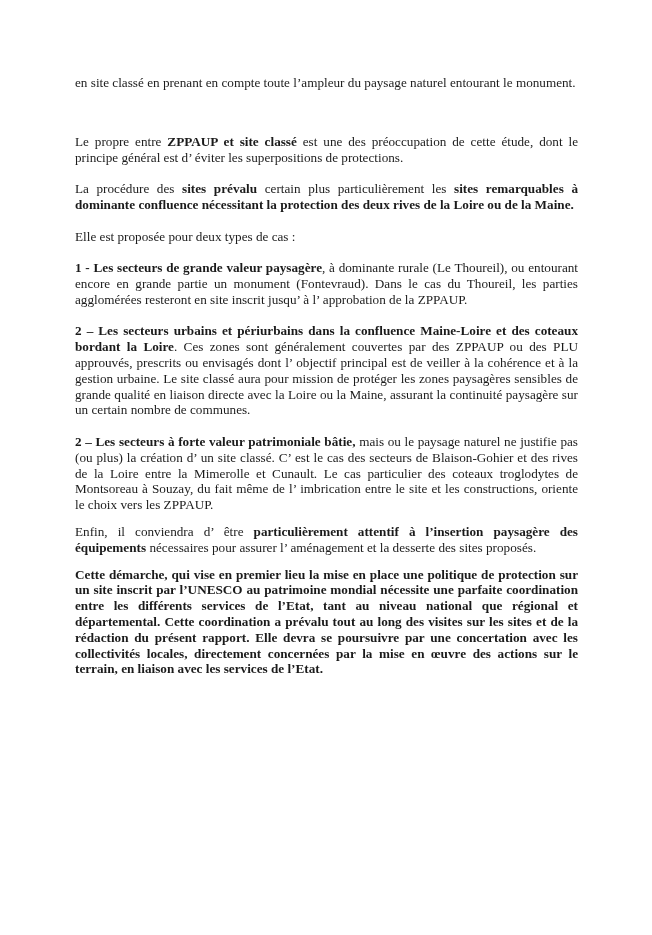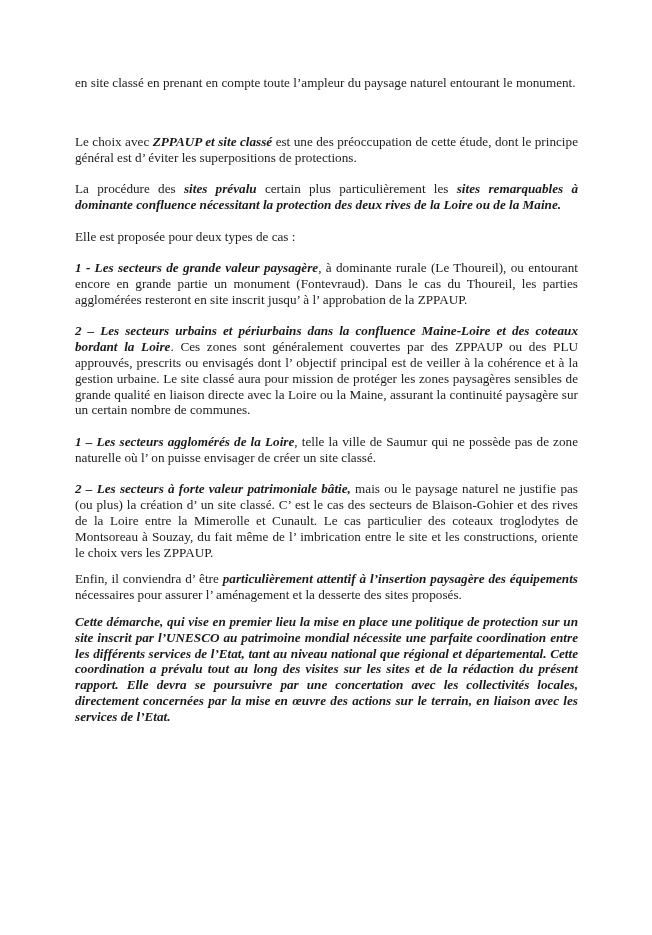--- a/index.html
+++ b/index.html
@@ -25,41 +25,40 @@
     line-height: 15.8px;
   }
   .para {
     margin: 15.8px 0 0 0;
     text-align: justify;
     text-justify: inter-word;
   }
   .para.gap-0 { margin-top: 0; }
   .para.gap-2 { margin-top: 11px; }
   .para.gap-3 { margin-top: 43px; }
-  .b { font-weight: bold; font-style: italic; }
+  .b { font-weight: bold; }
   .page-number {
     position: absolute;
     top: 874px;
     left: 75px;
     width: 503px;
     text-align: right;
     font-size: 15px;
     font-weight: bold;
   }
 </style>
 </head>
 <body>
 
 <div class="page">
   <div class="content">
       <p class="para gap-0"><span>en site classé en prenant en compte toute l’ampleur du paysage naturel entourant le monument.</span></p>
-      <p class="para gap-3"><span>Le choix avec </span><span class="b">ZPPAUP et site classé</span><span> est une des préoccupation de cette étude, dont le principe général est d’ éviter les superpositions de protections.</span></p>
+      <p class="para gap-3"><span>Le propre entre </span><span class="b">ZPPAUP et site classé</span><span> est une des préoccupation de cette étude, dont le principe général est d’ éviter les superpositions de protections.</span></p>
       <p class="para gap-1"><span>La procédure des </span><span class="b">sites prévalu</span><span> certain plus particulièrement les </span><span class="b">sites remarquables à dominante confluence nécessitant la protection des deux rives de la Loire ou de la Maine.</span></p>
       <p class="para gap-1"><span>Elle est proposée pour deux types de cas :</span></p>
       <p class="para gap-1"><span class="b">1 - Les secteurs de grande valeur paysagère</span><span>, à dominante rurale (Le Thoureil), ou entourant encore en grande partie un monument (Fontevraud). Dans le cas du Thoureil, les parties agglomérées resteront en site inscrit jusqu’ à l’ approbation de la ZPPAUP.</span></p>
       <p class="para gap-1"><span class="b">2 – Les secteurs urbains et périurbains dans la confluence Maine-Loire et des coteaux bordant la Loire</span><span>. Ces zones sont généralement couvertes par des ZPPAUP ou des PLU approuvés, prescrits ou envisagés dont l’ objectif principal est de veiller à la cohérence et à la gestion urbaine. Le site classé aura pour mission de protéger les zones paysagères sensibles de grande qualité en liaison directe avec la Loire ou la Maine, assurant la continuité paysagère sur un certain nombre de communes.</span></p>
-      <p class="para gap-1"><span class="b">1 – Les secteurs agglomérés de la Loire</span><span>, telle la ville de Saumur qui ne possède pas de zone naturelle où l’ on puisse envisager de créer un site classé.</span></p>
       <p class="para gap-1"><span class="b">2 – Les secteurs à forte valeur patrimoniale bâtie,</span><span> mais ou le paysage naturel ne justifie pas (ou plus) la création d’ un site classé. C’ est le cas des secteurs de Blaison-Gohier et des rives de la Loire entre la Mimerolle et Cunault. Le cas particulier des coteaux troglodytes de Montsoreau à Souzay, du fait même de l’ imbrication entre le site et les constructions, oriente le choix vers les ZPPAUP.</span></p>
       <p class="para gap-2"><span>Enfin, il conviendra d’ être </span><span class="b">particulièrement attentif à l’insertion paysagère des équipements</span><span> nécessaires pour assurer l’ aménagement et la desserte des sites proposés.</span></p>
       <p class="para gap-2"><span class="b">Cette démarche, qui vise en premier lieu la mise en place une politique de protection sur un site inscrit par l’UNESCO au patrimoine mondial nécessite une parfaite coordination entre les différents services de l’Etat, tant au niveau national que régional et départemental. Cette coordination a prévalu tout au long des visites sur les sites et de la rédaction du présent rapport. Elle devra se poursuivre par une concertation avec les collectivités locales, directement concernées par la mise en œuvre des actions sur le terrain, en liaison avec les services de l’Etat.</span></p>
     </div>
   <div class="page-number">26</div>
 </div>
 
 </body></html>

